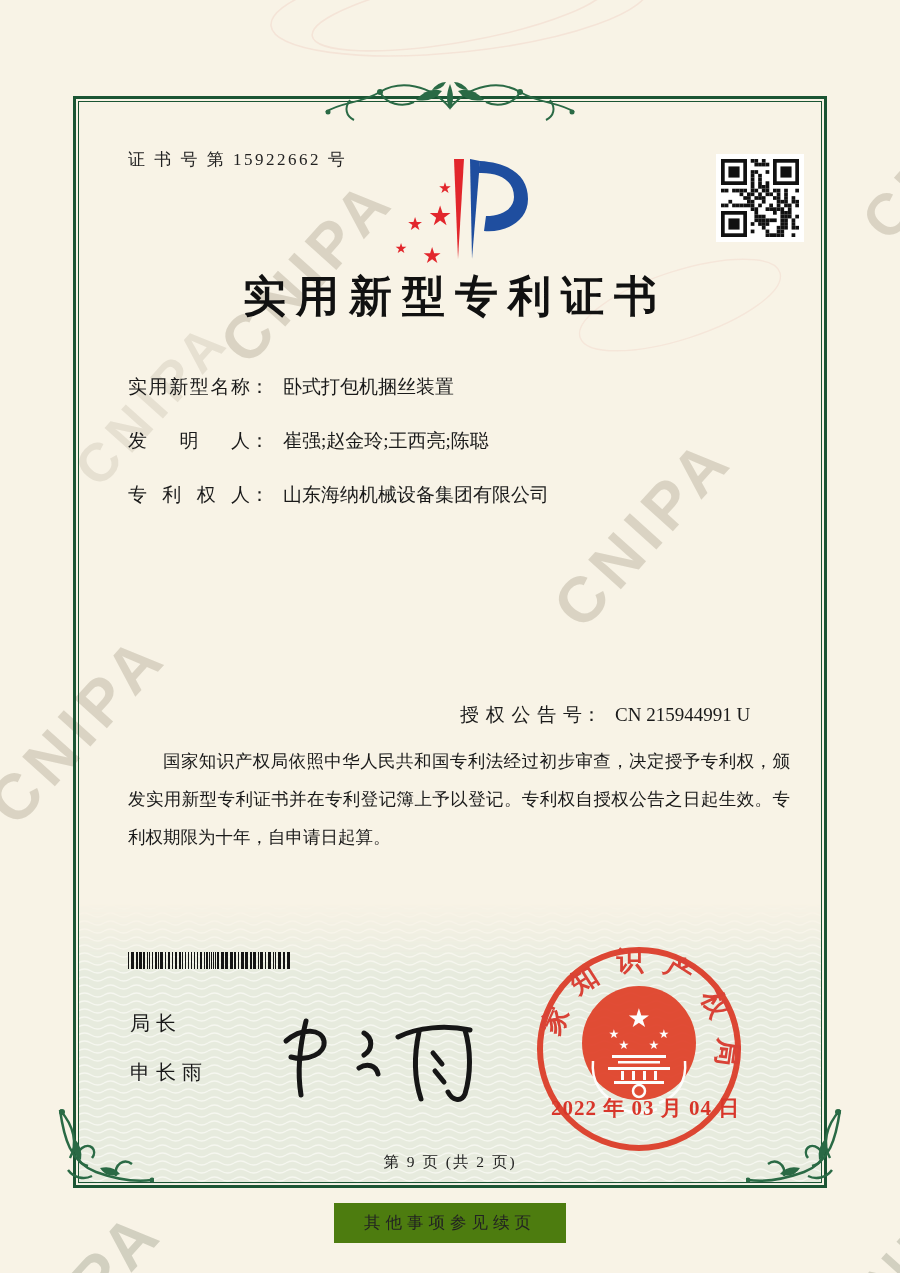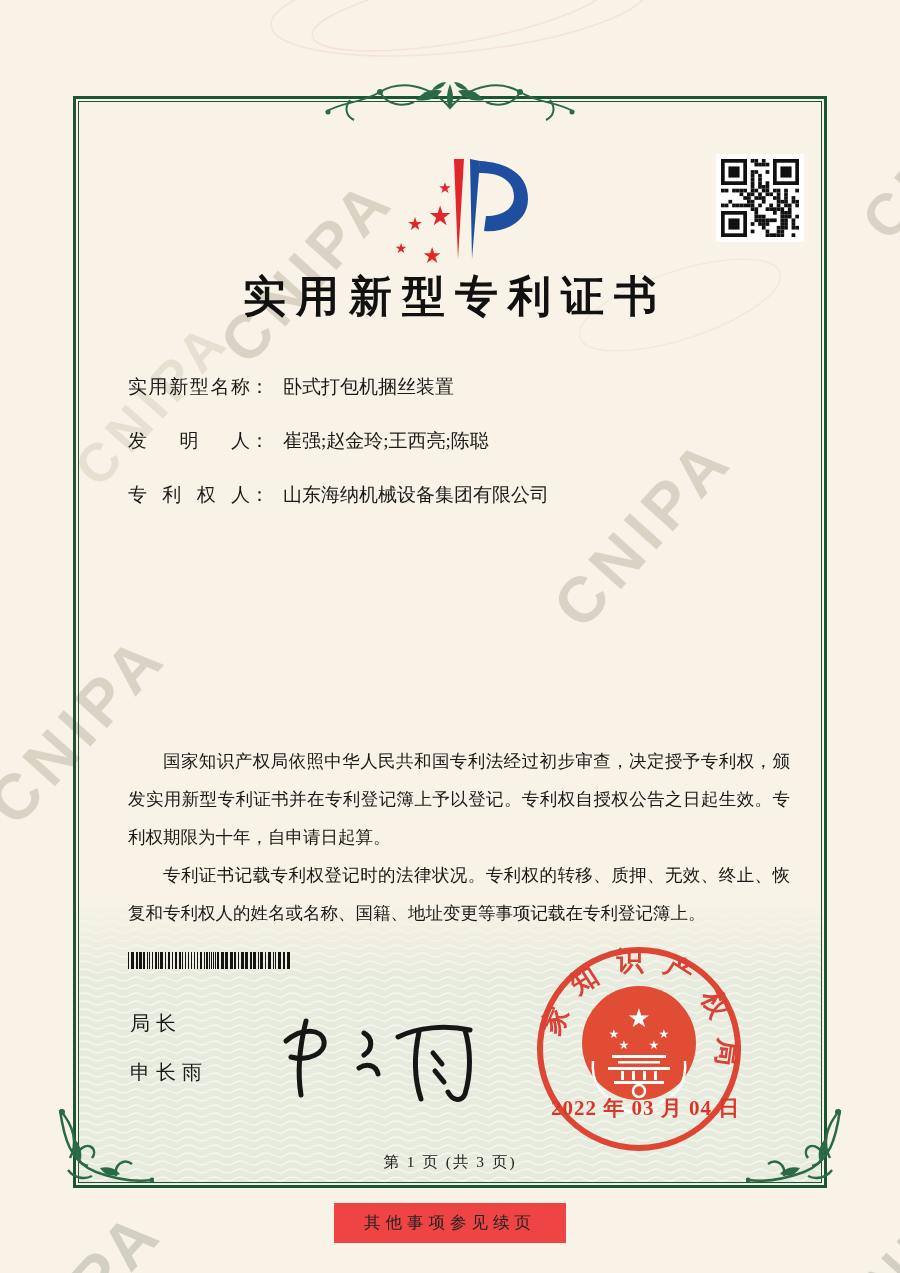--- a/index.html
+++ b/index.html
@@ -57,21 +57,21 @@
   .barcode i{display:inline-block;height:100%;background:#141414;}
   .director{position:absolute;left:130px;top:1010px;z-index:5;font-size:20px;letter-spacing:6px;}
   .director div{margin-bottom:22px;}
   .sig{position:absolute;left:268px;top:1005px;width:220px;height:105px;z-index:5;}
   .seal{position:absolute;left:533px;top:943px;width:212px;height:212px;z-index:6;opacity:.93;}
   .seal-date{position:absolute;left:551px;top:1094px;z-index:7;font-size:21px;font-weight:700;
              color:#d8362a;letter-spacing:1px;white-space:nowrap;}
   .pageinfo{position:absolute;left:0;top:1152px;width:100%;text-align:center;z-index:5;
             font-size:15.5px;letter-spacing:2px;color:#222;}
   .note{position:absolute;left:50%;transform:translateX(-50%);top:1203px;z-index:5;
-        background:#ef4444;padding:9px 30px;font-size:16.5px;letter-spacing:5px;color:#222;}
+        background:#4d7c0f;padding:9px 30px;font-size:16.5px;letter-spacing:5px;color:#222;}
 </style>
 </head>
 <body>
 
 <div class="page">
 
   <svg class="band">
     <defs>
       <pattern id="wv" width="26" height="8" patternUnits="userSpaceOnUse">
         <path d="M0,4 Q6.5,0 13,4 T26,4" fill="none" stroke="#f6f7f0" stroke-width="1.3"></path>
@@ -151,20 +151,21 @@
       <path d="M14,62 c6,8 16,10 24,6"></path>
     </g>
     <g fill="#2a6a45">
       <path d="M20,30 q9,9 7,22 q-11,-7 -7,-22 Z"></path>
       <path d="M46,60 q13,-3 20,6 q-13,5 -20,-6 Z"></path>
       <circle cx="98" cy="72" r="2.5"></circle>
         <circle cx="8" cy="4" r="3"></circle>
     </g>
   </svg>
 
+  <div class="cert-no">证 书 号 第 15922662 号</div>
 
   <svg class="logo" viewBox="0 0 150 112">
     <polygon points="66,4 76,4 70,104" fill="#e2262c"></polygon>
     <polygon points="82,4 92,6 84,104" fill="#1f4e9f"></polygon>
     <path d="M92,6 C124,8 140,22 140,44 C140,66 118,78 96,76 L98,61 C115,61 126,53 126,42 C126,25 111,17 90,18 Z" fill="#1f4e9f"></path>
     <g fill="#e2262c" font-family="'DejaVu Sans',sans-serif" text-anchor="middle">
       <text x="57" y="38" font-size="15">★</text>
       <text x="52" y="70" font-size="27">★</text>
       <text x="27" y="75" font-size="18">★</text>
       <text x="13" y="98" font-size="14">★</text>
@@ -321,25 +322,27 @@
     </div>
     <div class="f-row">
       <span class="f-label">发明人</span><span class="f-colon">：</span><span>崔强;赵金玲;王西亮;陈聪</span>
     </div>
     <div class="f-row">
       <span class="f-label">专利权人</span><span class="f-colon">：</span><span>山东海纳机械设备集团有限公司</span>
     </div>
   </div>
 
   <div class="grant-row">
+    <span class="grant-col2">
+      <span class="f-label">授权公告号</span><span class="f-colon">：</span><span>CN 215944991 U</span>
+    </span>
   </div>
 
   <div class="bodytext">
     <p>国家知识产权局依照中华人民共和国专利法经过初步审查，决定授予专利权，颁发实用新型专利证书并在专利登记簿上予以登记。专利权自授权公告之日起生效。专利权期限为十年，自申请日起算。</p>
-    <p>专利证书记载专利权登记时的法律状况。专利权的转移、质押、无效、终止、恢复和专利权人的姓名或名称、国籍、地址变更等事项记载在专利登记簿上。</p>
   </div>
 
   <div class="barcode"><i style="width:1px;margin-right:2px"></i><i style="width:3px;margin-right:2px"></i><i style="width:2px;margin-right:1px"></i><i style="width:3px;margin-right:1px"></i><i style="width:2px;margin-right:2px"></i><i style="width:1px;margin-right:1px"></i><i style="width:1px;margin-right:2px"></i><i style="width:1px;margin-right:2px"></i><i style="width:2px;margin-right:1px"></i><i style="width:1px;margin-right:1px"></i><i style="width:3px;margin-right:2px"></i><i style="width:1px;margin-right:2px"></i><i style="width:2px;margin-right:2px"></i><i style="width:1px;margin-right:2px"></i><i style="width:2px;margin-right:2px"></i><i style="width:2px;margin-right:1px"></i><i style="width:1px;margin-right:2px"></i><i style="width:1px;margin-right:2px"></i><i style="width:1px;margin-right:2px"></i><i style="width:1px;margin-right:2px"></i><i style="width:1px;margin-right:2px"></i><i style="width:1px;margin-right:2px"></i><i style="width:2px;margin-right:2px"></i><i style="width:1px;margin-right:1px"></i><i style="width:2px;margin-right:1px"></i><i style="width:1px;margin-right:1px"></i><i style="width:1px;margin-right:1px"></i><i style="width:1px;margin-right:1px"></i><i style="width:1px;margin-right:1px"></i><i style="width:2px;margin-right:2px"></i><i style="width:3px;margin-right:1px"></i><i style="width:3px;margin-right:2px"></i><i style="width:3px;margin-right:1px"></i><i style="width:2px;margin-right:2px"></i><i style="width:1px;margin-right:2px"></i><i style="width:3px;margin-right:1px"></i><i style="width:3px;margin-right:2px"></i><i style="width:2px;margin-right:1px"></i><i style="width:3px;margin-right:2px"></i><i style="width:1px;margin-right:1px"></i><i style="width:3px;margin-right:2px"></i><i style="width:1px;margin-right:2px"></i><i style="width:3px;margin-right:2px"></i><i style="width:1px;margin-right:1px"></i><i style="width:1px;margin-right:2px"></i><i style="width:3px;margin-right:2px"></i><i style="width:2px;margin-right:2px"></i><i style="width:3px;margin-right:2px"></i></div>
 
   <div class="director">
     <div>局长</div>
     <div>申长雨</div>
   </div>
 
   <svg class="sig" viewBox="0 0 220 105">
@@ -386,17 +389,17 @@
       <g fill="none" stroke="#ffffff" stroke-width="2.5">
         <circle cx="106" cy="148" r="6"></circle>
         <path d="M60,118 C58,138 68,154 86,160"></path>
         <path d="M152,118 C154,138 144,154 126,160"></path>
         <path d="M88,166 C100,171 112,171 124,166"></path>
       </g>
     </g>
   </svg>
   <div class="seal-date">2022 年 03 月 04 日</div>
 
-  <div class="pageinfo">第 1 页 (共 3 页)</div>
+  <div class="pageinfo">第 9 页 (共 2 页)</div>
 
   <div class="note">其他事项参见续页</div>
 
 </div>
 
 </body></html>

